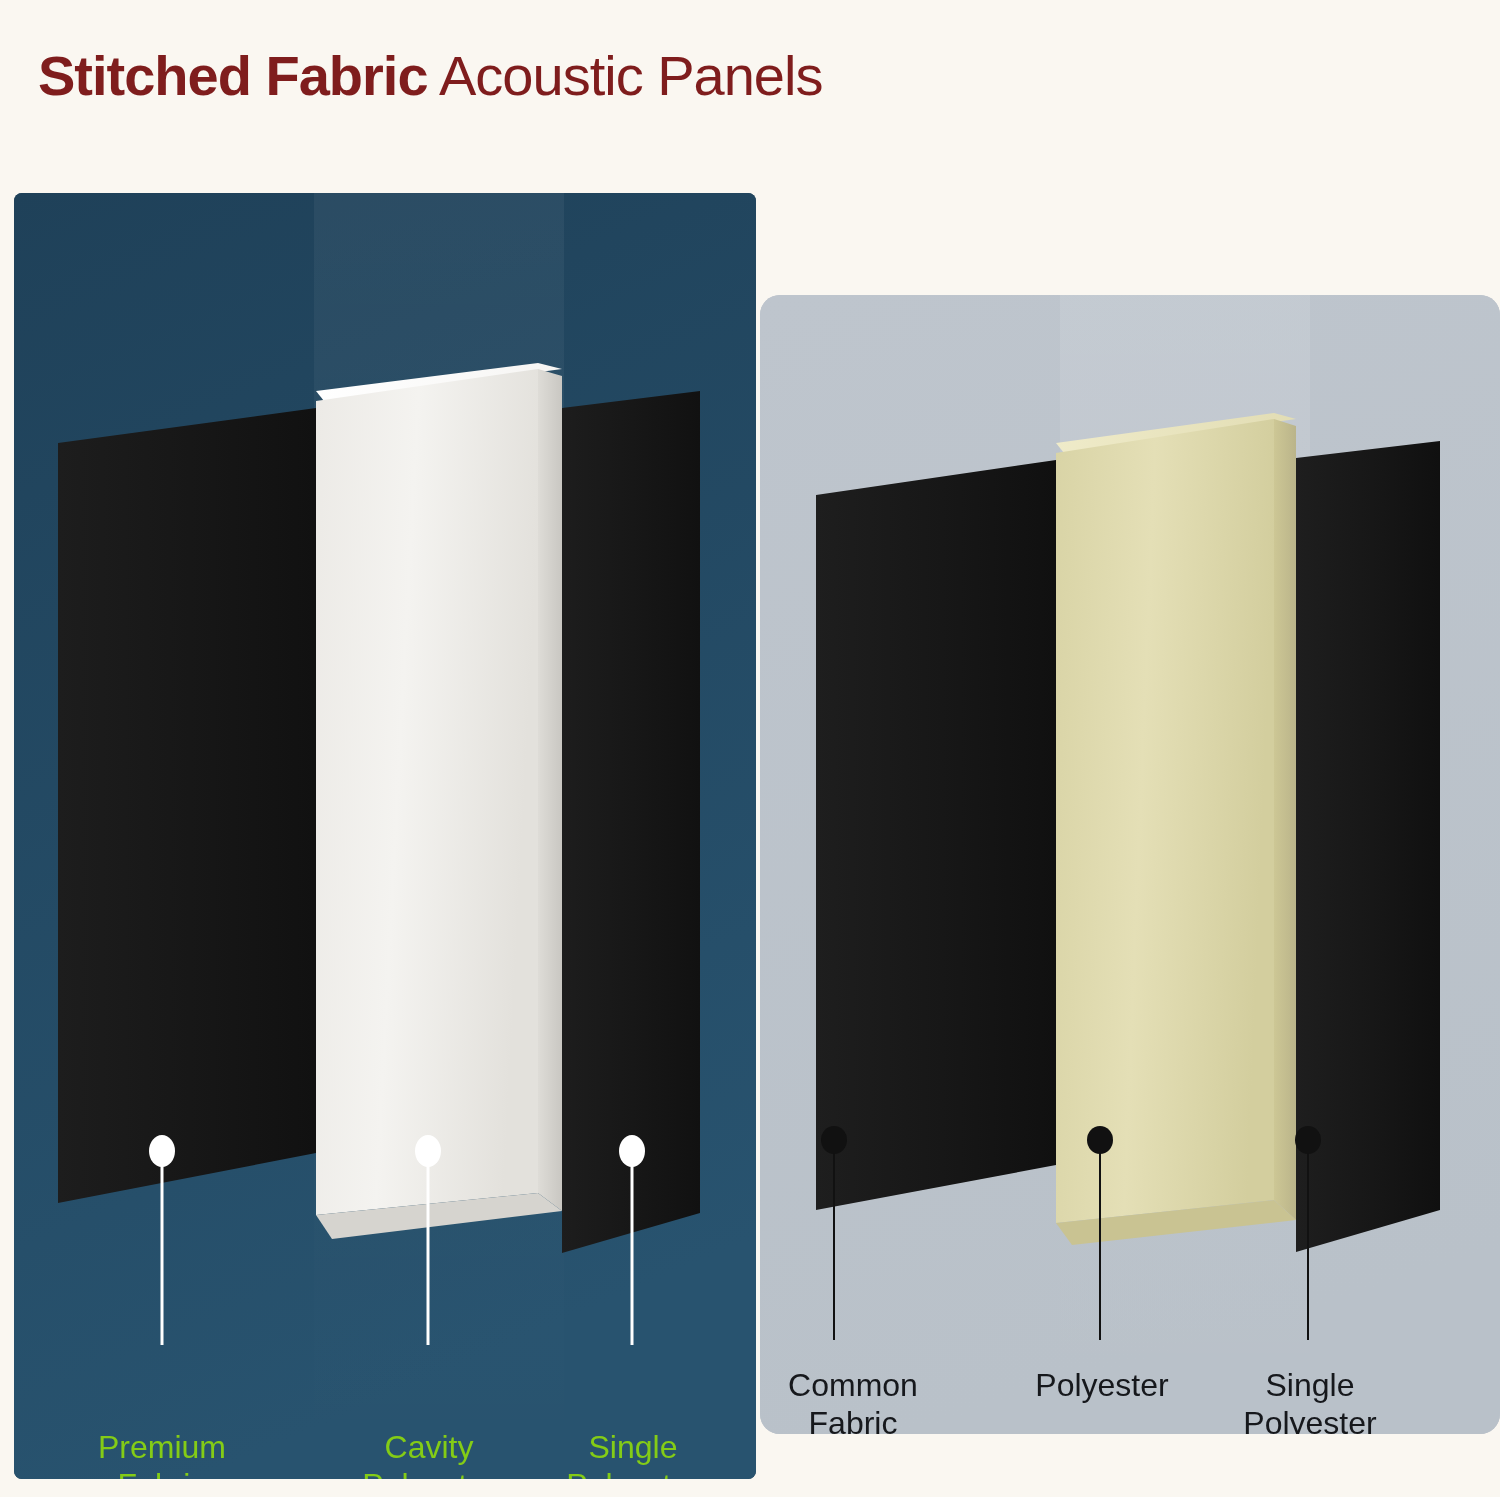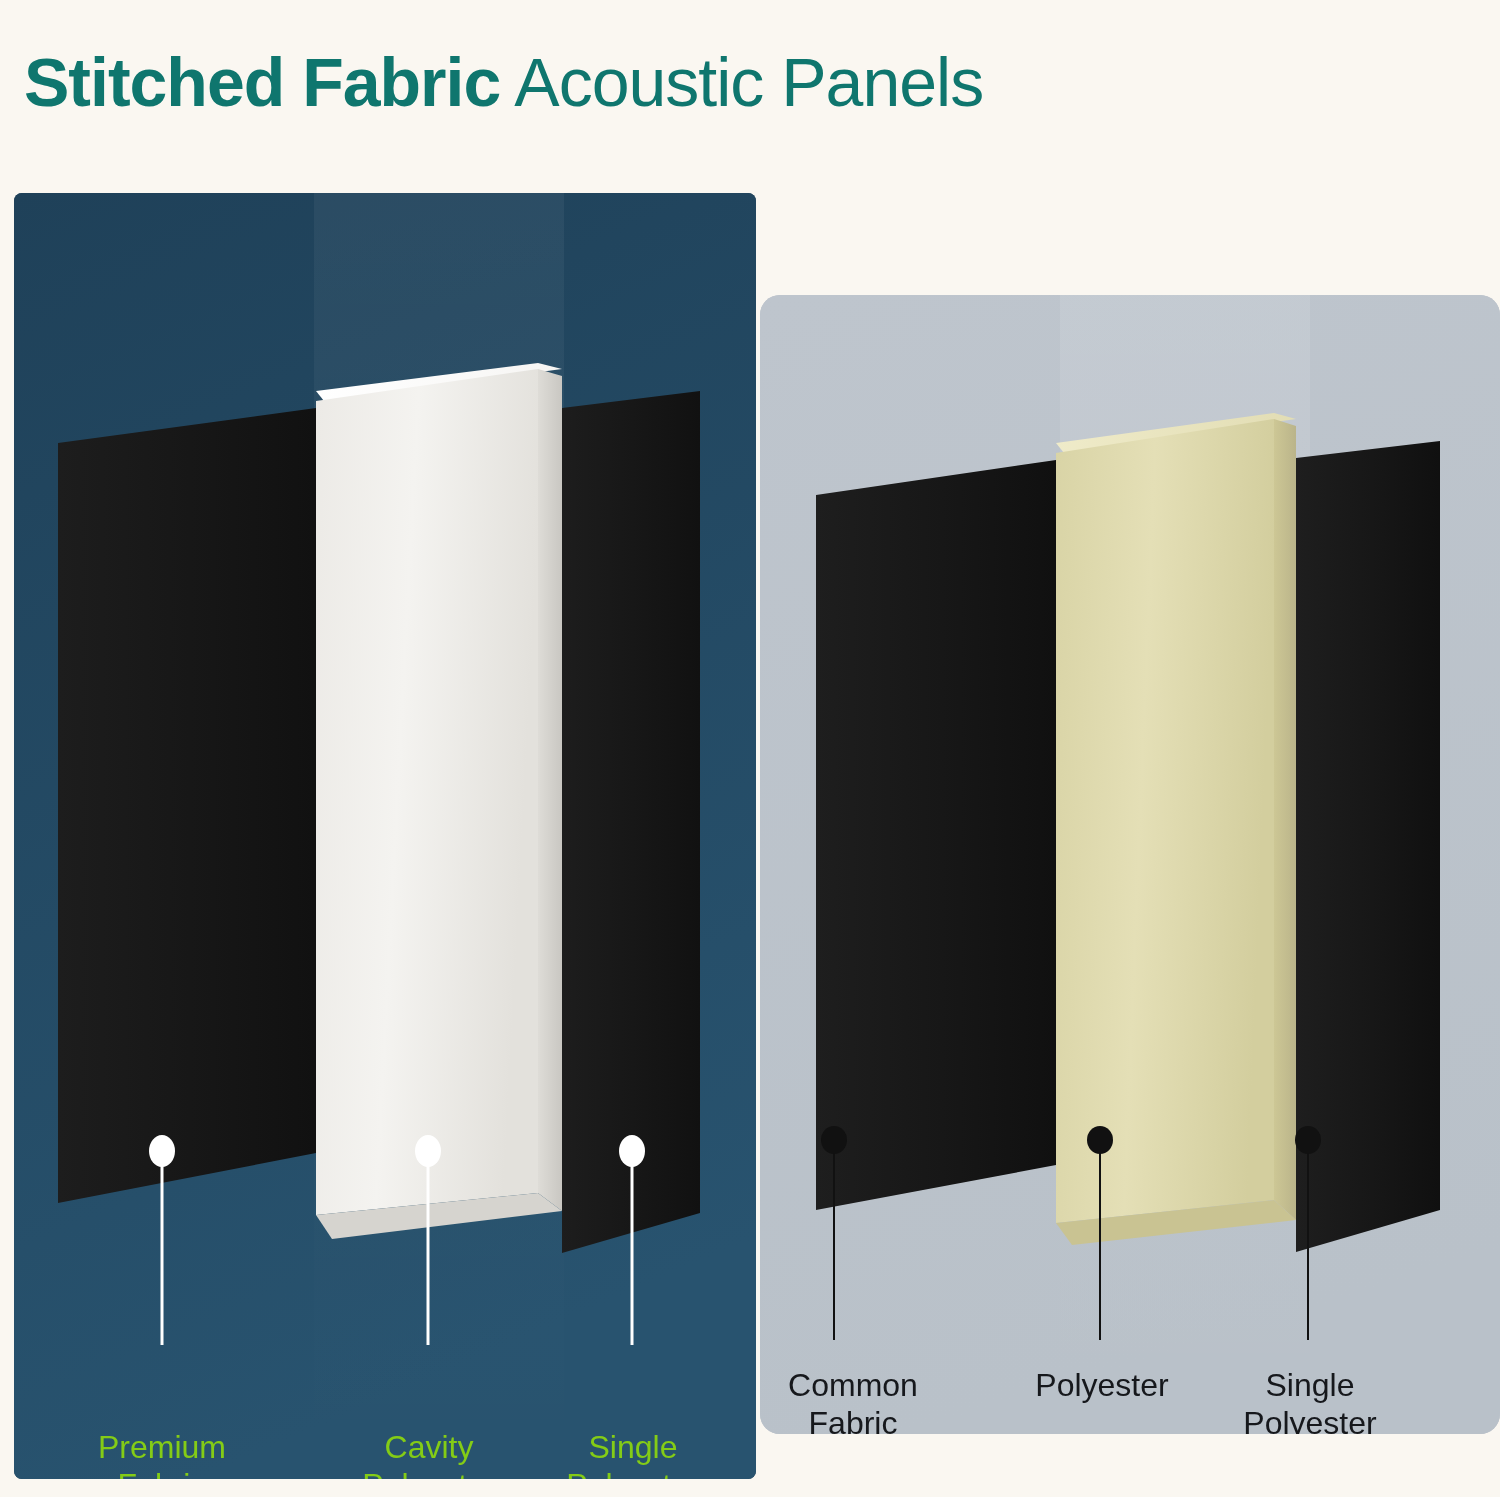--- a/index.html
+++ b/index.html
@@ -6,23 +6,23 @@
   html,body{
     width:1500px; height:1497px;
     background:#faf7f1;
     font-family:"Liberation Sans", sans-serif;
     overflow:hidden;
   }
   .stage{ position:relative; width:1500px; height:1497px; }
 
   
   .title{
-    position:absolute; left:24px; top:47px;
-    font-size:68px; line-height:1.04;
-    color:#0f766e; white-space:nowrap;
+    position:absolute; left:38px; top:47px;
+    font-size:56px; line-height:1.04;
+    color:#7f1d1d; white-space:nowrap;
     letter-spacing:-1px;
   }
   .title .t-bold{ font-weight:bold; }
   .title .t-reg{ font-weight:normal; }
 
   
   .card{ position:absolute; overflow:hidden; }
 
   .card-bubos{
     left:14px; top:193px; width:742px; height:1286px;

